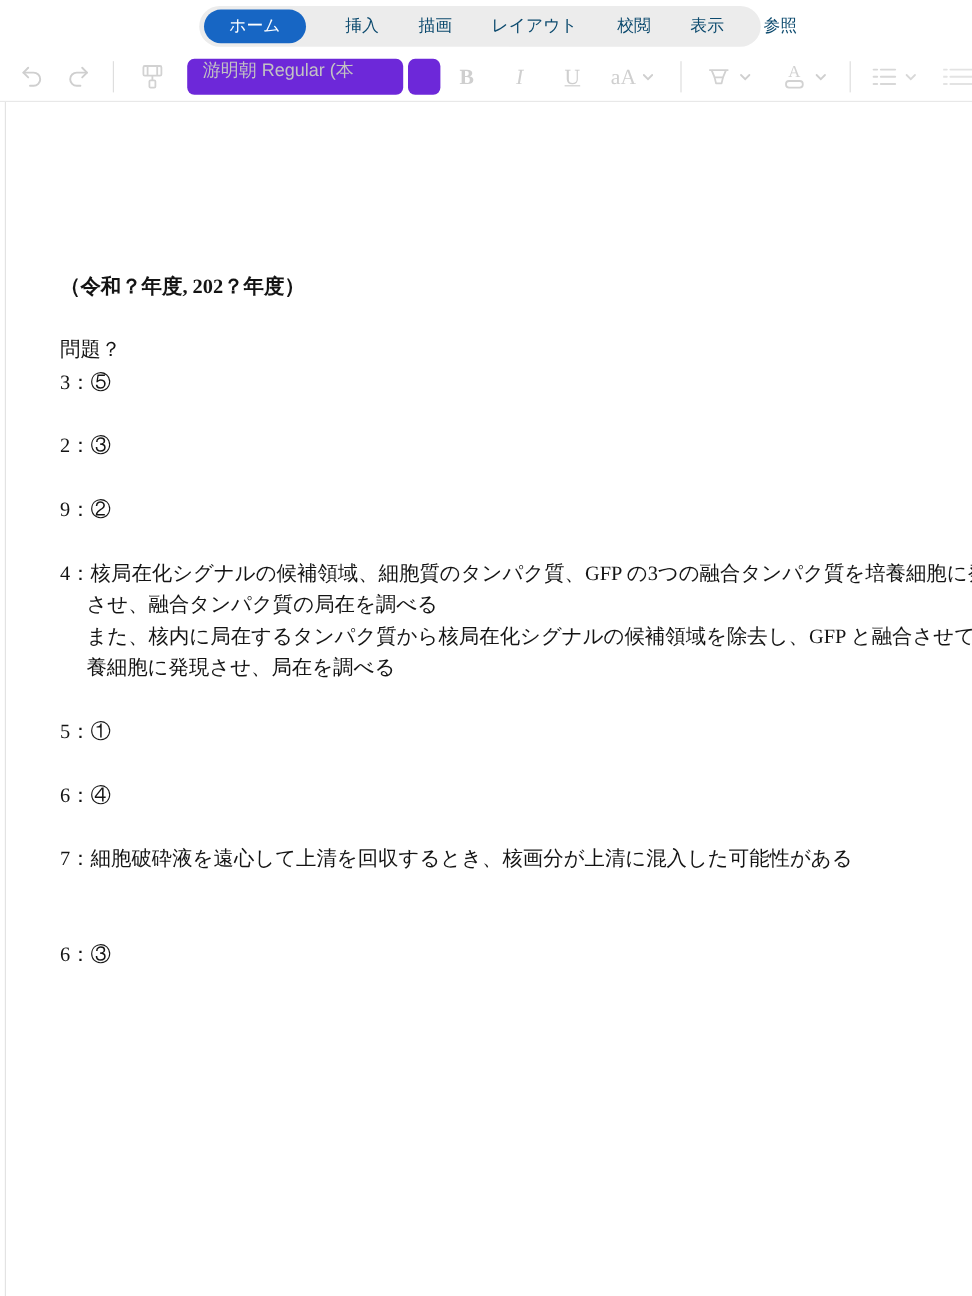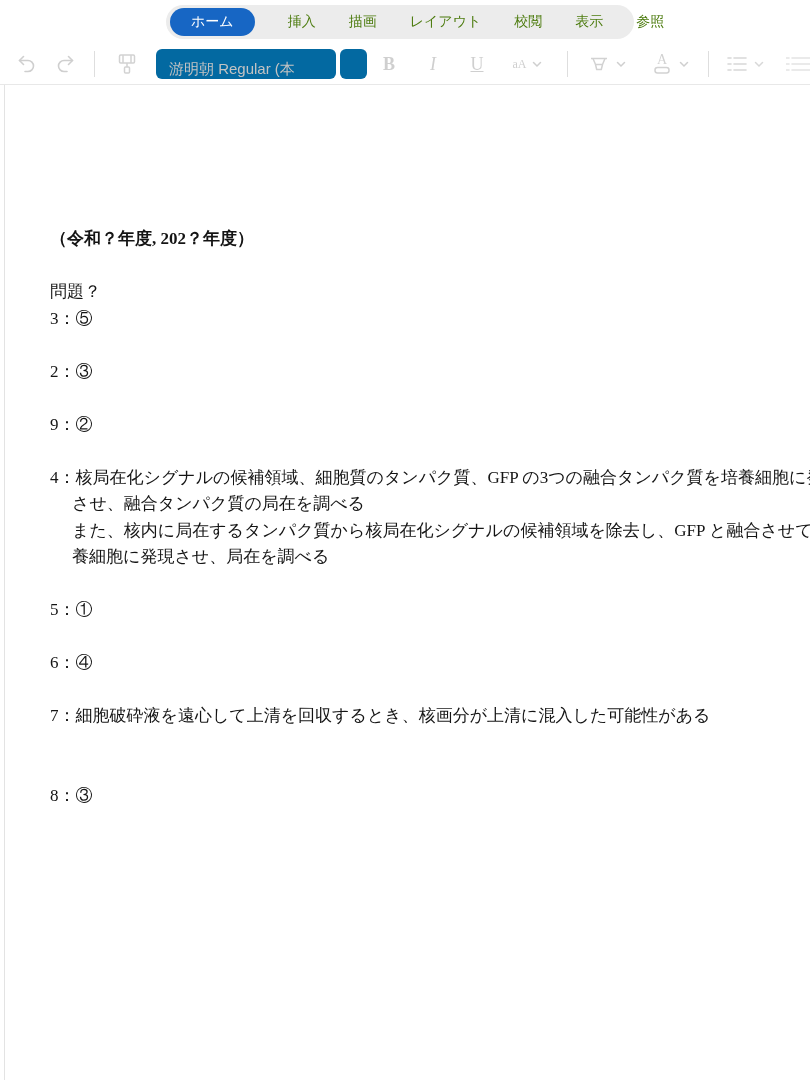--- a/index.html
+++ b/index.html
@@ -4,32 +4,32 @@
 <style>
   * { margin:0; padding:0; box-sizing:border-box; }
   html,body { width:810px; height:1080px; background:#ffffff; overflow:hidden;
     font-family:"Liberation Sans","DejaVu Sans",sans-serif; }
   #app { position:relative; width:810px; height:1080px; background:#fff; }
 
   
   #tabbar { position:absolute; left:166px; top:5px; width:468px; height:34px;
     background:#ececec; border-radius:17px; display:flex; align-items:center;
     padding:0 22px 0 4px; gap:33px; }
-  .tab { font-size:14px; color:#4d7c0f; white-space:nowrap; cursor:default; }
+  .tab { font-size:14px; color:#0c4a6e; white-space:nowrap; cursor:default; }
   .tab.active { background:#1766c4; color:#ffffff; border-radius:14px;
     padding:5px 21px; font-size:14px; }
 
   
   #toolbar { position:absolute; left:0; top:44px; width:810px; height:41px;
     background:#fff; border-bottom:1px solid #e8e8e8; }
   .tb { position:absolute; top:0; height:40px; display:flex; align-items:center;
     justify-content:center; color:#cfcfcf; }
   .tbdiv { position:absolute; top:7px; width:1px; height:26px; background:#dedede; }
-  .field { position:absolute; top:5px; height:30px; background:#0369a1;
-    border-radius:6px; display:flex; align-items:flex-end; overflow:hidden; }
+  .field { position:absolute; top:5px; height:30px; background:#6d28d9;
+    border-radius:6px; display:flex; align-items:flex-start; overflow:hidden; }
   .field span { font-size:15px; color:#c3c3c3; padding-left:13px; white-space:nowrap; }
   .glyph { font-family:"Liberation Serif","DejaVu Serif",serif; font-size:18px;
     color:#cfcfcf; }
   .chev { margin-left:5px; }
   svg { display:block; }
 
   
   #page { position:absolute; left:0; top:85px; width:810px; height:995px; background:#fff; }
   #page-edge { position:absolute; left:4px; top:0; width:1px; height:995px; background:#e3e3e3; }
   #doc { position:absolute; left:50px; top:141px; width:745px;
@@ -92,21 +92,21 @@
     </div>
     <div class="field" style="left:340px;width:27px;">
       <span></span>
     </div>
 
     <div class="tb glyph" style="left:376px;width:26px;font-weight:bold;">B</div>
     <div class="tb glyph" style="left:420px;width:26px;font-style:italic;">I</div>
     <div class="tb glyph" style="left:464px;width:26px;text-decoration:underline;">U</div>
 
     <div class="tb" style="left:503px;width:48px;">
-      <span class="glyph" style="font-size:12px;">aA</span>
+      <span class="glyph" style="font-size:18px;">aA</span>
       <span class="chev">
         <svg width="10" height="7" viewBox="0 0 10 7" fill="none" stroke="#cfcfcf" stroke-width="1.5" stroke-linecap="round">
             <path d="M1.5 1.5 L5 5 L8.5 1.5"></path>
           </svg>
       </span>
     </div>
 
     <div class="tbdiv" style="left:567px;"></div>
 
     <div class="tb" style="left:583px;width:46px;">
@@ -183,18 +183,18 @@
         <div class="dline ind">また、核内に局在するタンパク質から核局在化シグナルの候補領域を除去し、GFP と融合させて、培</div>
         <div class="dline ind">養細胞に発現させ、局在を調べる</div>
         <div class="dline"></div>
         <div class="dline">5：①</div>
         <div class="dline"></div>
         <div class="dline">6：④</div>
         <div class="dline"></div>
         <div class="dline">7：細胞破砕液を遠心して上清を回収するとき、核画分が上清に混入した可能性がある</div>
         <div class="dline"></div>
         <div class="dline"></div>
-        <div class="dline">8：③</div>
+        <div class="dline">6：③</div>
         <div class="dline"></div>
       </div>
   </div>
 
 </div>
 
 </body></html>

